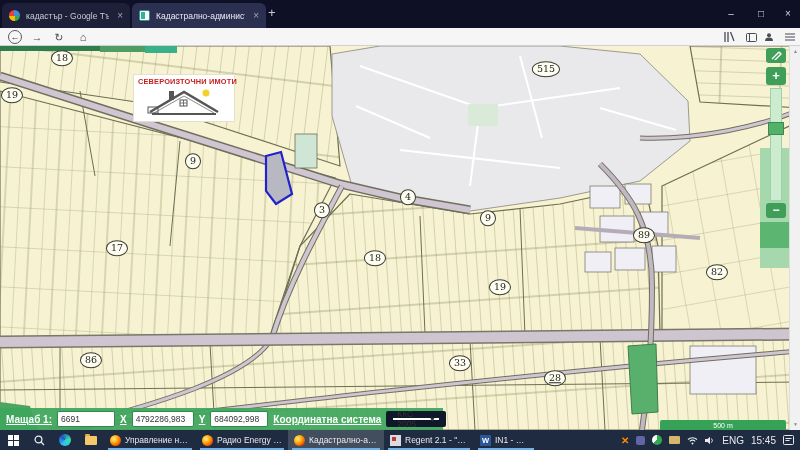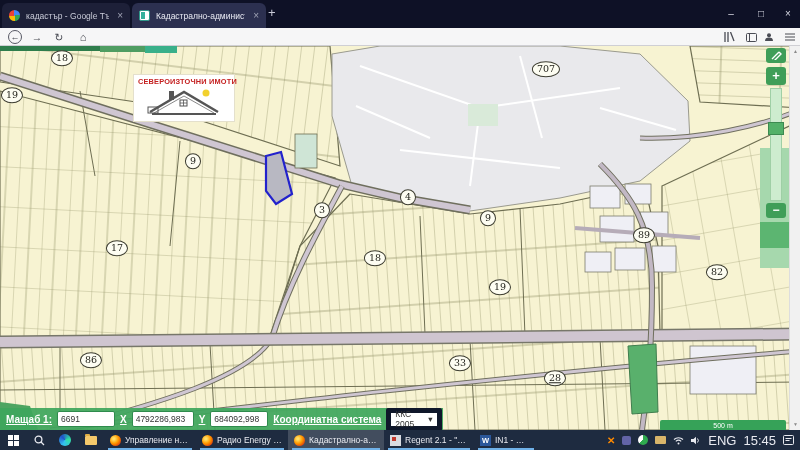--- a/index.html
+++ b/index.html
@@ -75,21 +75,21 @@
   
   #scalebar { left:660px; top:374px; width:126px; height:11px; background:#36a258;
      border-radius:2px; z-index:9; color:#fff; font-size:7px; text-align:center; line-height:11px; }
 
   
   #statusbar { left:0; top:362px; width:443px; height:22px; background:rgba(62,166,92,0.93);
      z-index:10; display:flex; align-items:center; gap:5px; padding:0 6px; }
   #statusbar .sb-label { color:#fff; font-weight:bold; font-size:10px; white-space:nowrap;text-decoration:underline; }
   #statusbar input { height:16px; border:1px solid #2f8b4d; border-radius:2px; font-size:8.5px;
      color:#333; padding:0 3px; font-family:"Liberation Sans", sans-serif; }
-  #crs-select { height:23px; background:#fff; border:5px solid #0f172a; border-radius:2px;
+  #crs-select { height:16px; background:#fff; border:7px solid #0f172a; border-radius:2px;
      font-size:8.5px; color:#333; display:flex; align-items:center; gap:14px; padding:0 4px; }
 
   
   #taskbar { left:0; top:430px; width:800px; height:20px; background:#1e2b40; z-index:20;
      display:flex; align-items:stretch; color:#e8eaf0; }
   .tb-ico { width:26px; display:flex; align-items:center; justify-content:center; }
   .win-logo { display:grid; grid-template-columns:5px 5px; grid-template-rows:5px 5px; gap:1px; }
   .win-logo i { background:#fff; }
   .tb-app { display:flex; align-items:center; gap:4px; padding:0 6px; position:relative;
      font-size:8.5px; white-space:nowrap; overflow:hidden; }
@@ -102,21 +102,21 @@
      background:conic-gradient(from 200deg, #35c1f1, #2052cc, #30e0a1, #35c1f1); }
   .folder-ico { width:12px; height:9px; background:#f5c96b; border-radius:1px; position:relative; }
   .folder-ico::before { content:""; position:absolute; left:0; top:-2px; width:5px; height:2px;
      background:#e0ae45; border-radius:1px 1px 0 0; }
   .word-ico { width:11px; height:11px; background:#2b579a; color:#fff; font-size:7.5px;
      font-weight:bold; display:flex; align-items:center; justify-content:center; flex:0 0 11px; }
   .regent-ico { width:11px; height:11px; flex:0 0 11px; background:#d9dce2; position:relative; }
   .regent-ico::after { content:""; position:absolute; left:2px; top:2px; width:4px; height:4px;
      background:#c23a2e; }
   #tray { margin-left:auto; display:flex; align-items:center; gap:7px; padding-right:6px; }
-  #tray .txt { font-size:13px; }
+  #tray .txt { font-size:10px; }
   .tray-x { color:#ff8a00; font-weight:bold; font-size:10px; }
   .teams-ico { width:9px; height:9px; background:#6264a7; border-radius:2px; }
   .green-circle { width:10px; height:10px; border-radius:50%;
      background:conic-gradient(#2faa4e 0 65%, #fff 65% 100%); }
   .tray-folder { width:11px; height:8px; background:#d8b56a; border-radius:1px; }
 </style>
 </head>
 <body>
 
 <div id="stage">
@@ -267,21 +267,21 @@
       <rect x="760" y="176" width="29" height="26" fill="#5cb571"></rect>
       <polygon points="628,300 656,298 658,366 632,368" fill="#59b06c" stroke="#3f7d4e" stroke-width="1"></polygon>
       <polygon points="0,356 30,360 38,384 0,384" fill="#4ea561"></polygon>
 
       <polygon points="266,110 281,106 292,148 276,158 266,145" fill="#b8b8c2" stroke="#2222cc" stroke-width="2.2"></polygon>
     </svg>
 
     <div>
         <div class="region" style="left: 62px; top: 12px;">18</div>
         <div class="region" style="left: 12px; top: 49px;">19</div>
-        <div class="region" style="left: 546px; top: 23px;">707</div>
+        <div class="region" style="left: 546px; top: 23px;">515</div>
         <div class="region" style="left: 193px; top: 115px;">9</div>
         <div class="region" style="left: 408px; top: 151px;">4</div>
         <div class="region" style="left: 322px; top: 164px;">3</div>
         <div class="region" style="left: 488px; top: 172px;">9</div>
         <div class="region" style="left: 117px; top: 202px;">17</div>
         <div class="region" style="left: 375px; top: 212px;">18</div>
         <div class="region" style="left: 644px; top: 189px;">89</div>
         <div class="region" style="left: 717px; top: 226px;">82</div>
         <div class="region" style="left: 500px; top: 241px;">19</div>
         <div class="region" style="left: 91px; top: 314px;">86</div>

